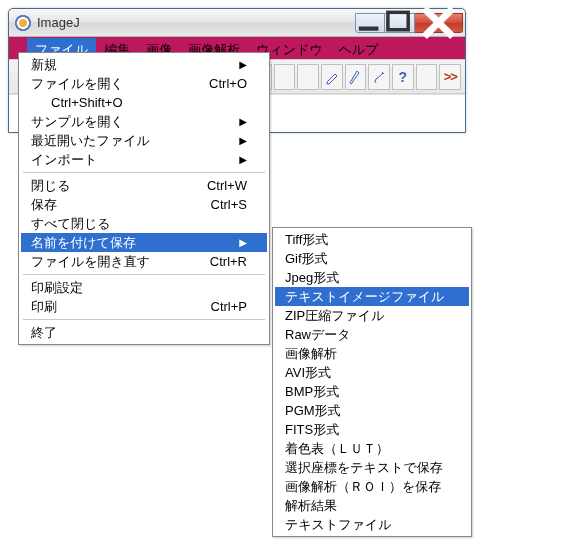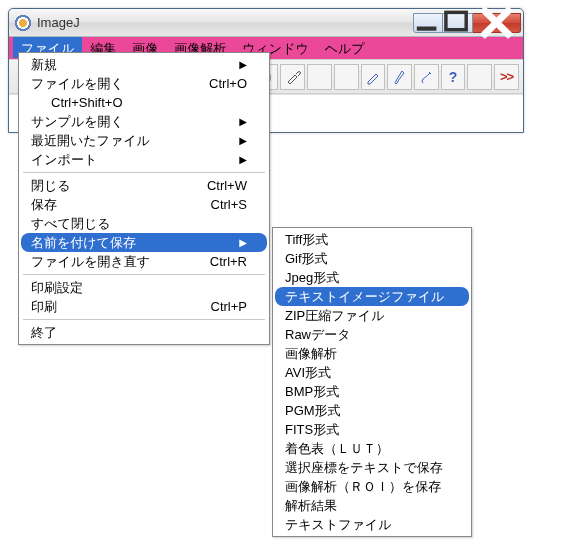--- a/index.html
+++ b/index.html
@@ -11,21 +11,21 @@
     font-size: 13px;
     width: 574px;
     height: 545px;
     overflow: hidden;
     position: relative;
   }
   .window {
     position: absolute;
     left: 8px;
     top: 8px;
-    width: 516px;
+    width: 458px;
     border: 1px solid #4a6a8a;
     border-radius: 5px 5px 0 0;
     background: #fff;
     box-shadow: 0 0 3px rgba(0,0,0,0.2);
   }
   .titlebar {
     height: 28px;
     background: linear-gradient(to bottom, #f8f8f8 0%, #e6e6e6 48%, #d8d8d8 52%, #e8e8e8 100%);
     border-bottom: 1px solid #b0b8c0;
     border-radius: 5px 5px 0 0;
@@ -58,23 +58,23 @@
   .winbtn.min { background: linear-gradient(to bottom,#eef4fb,#cdddee); border-radius: 0 0 0 3px; }
   .winbtn.max { background: linear-gradient(to bottom,#eef4fb,#cdddee); border-left: none; }
   .winbtn.close {
     background: linear-gradient(to bottom,#e77f6f,#d14c39 48%,#c33b28 52%,#d25645);
     color: #fff; width: 48px; border-left: none; border-radius: 0 0 3px 0;
     border-color: #a03428;
   }
   .menubar {
     height: 22px;
     display: flex;
-    align-items: flex-start;
-    padding: 0 4px;
-    background: #ec4899;
+    align-items: center;
+    padding: 0 18px;
+    background: #be185d;
   }
   .menubar-item {
     padding: 3px 8px 0 8px;
     cursor: default;
     font-size: 13px;
   }
   .menubar-item.active {
     background: #2f6fd0;
     color: #fff;
   }
@@ -122,21 +122,20 @@
     align-items: center;
     height: 19px;
     padding: 0 20px 0 10px;
     cursor: default;
     font-size: 13px;
     white-space: nowrap;
   }
   .menu-item.hl {
     background: #2f6fd0;
     color: #fff;
-    border-radius: 8px;
   }
   .menu-label { flex: 1; }
   .menu-shortcut { margin-left: 20px; color: inherit; }
   .menu-arrow { margin-left: 10px; font-size: 10px; }
   .menu-sep {
     height: 1px;
     background: #c8c8c8;
     margin: 3px 2px;
   }
   .menu-saveas {

